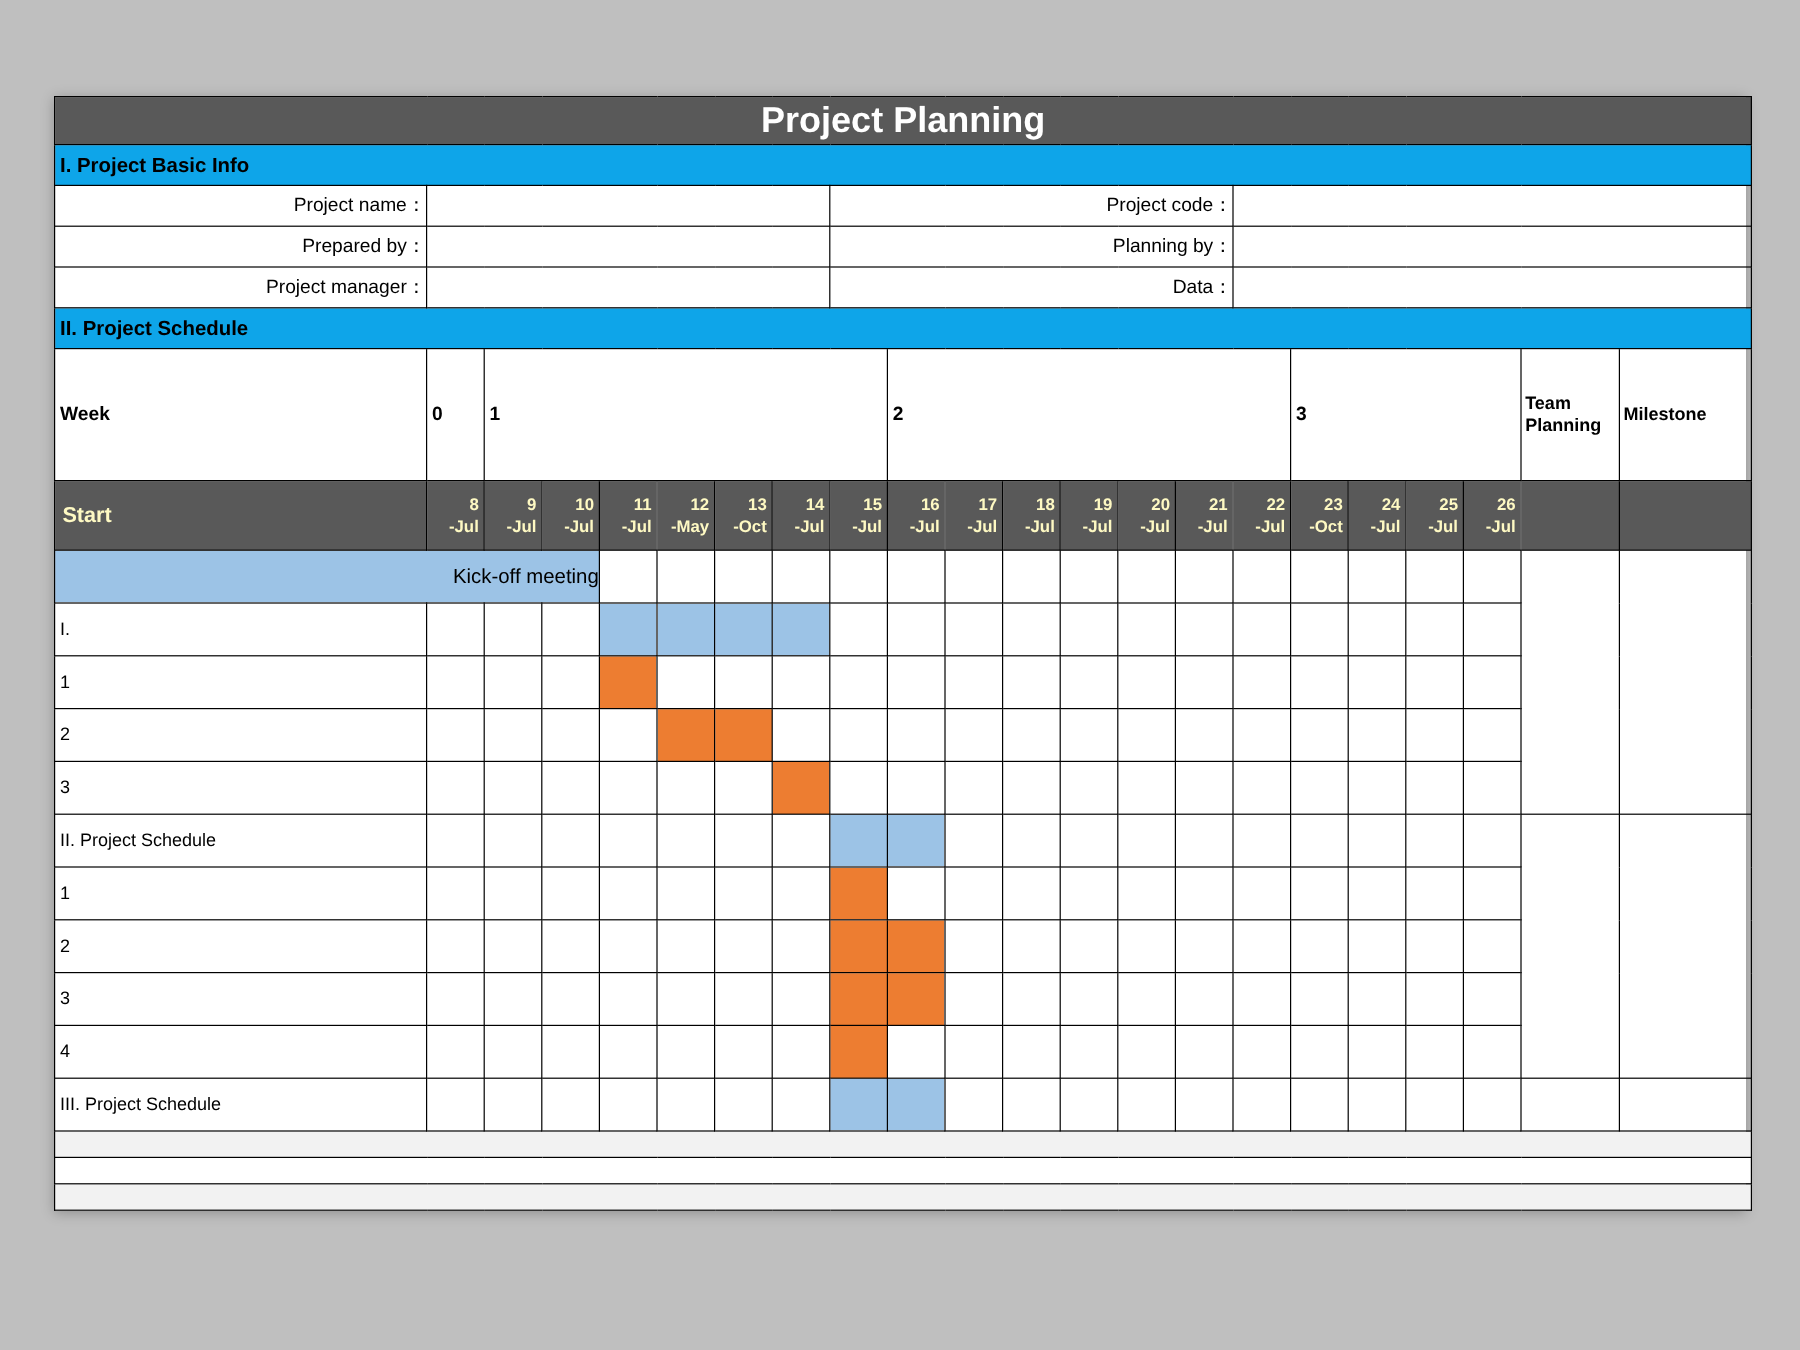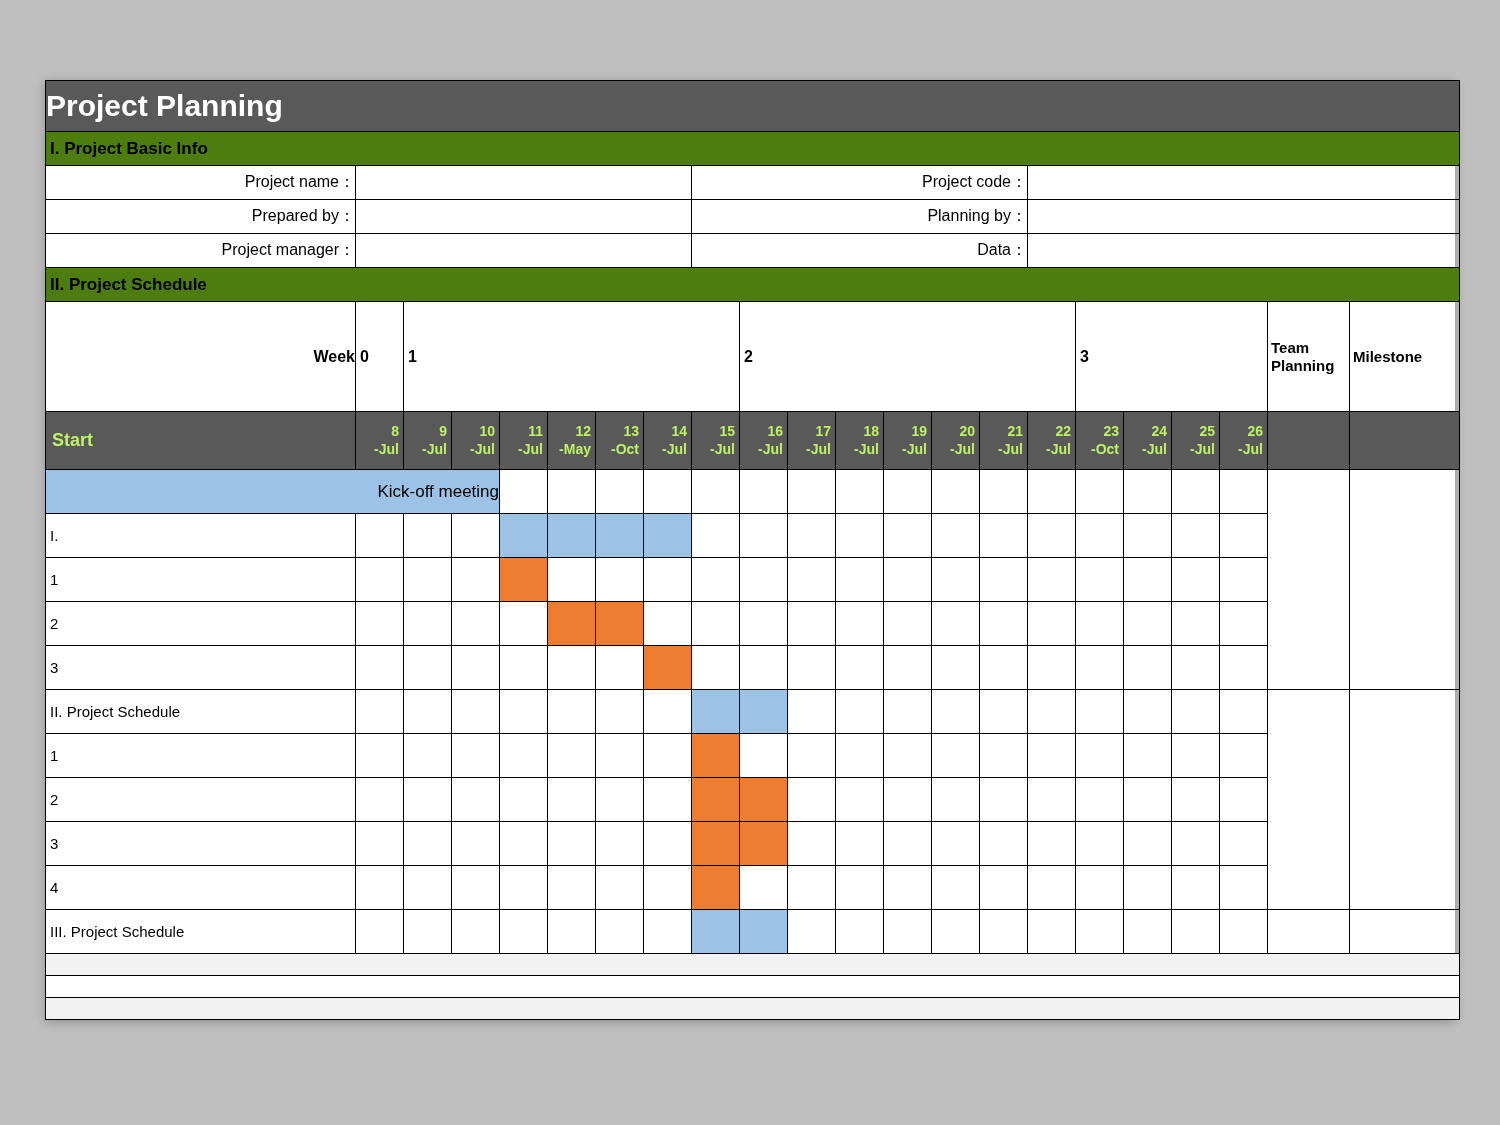--- a/index.html
+++ b/index.html
@@ -29,54 +29,54 @@
     height: 34px;
     font-size: 16px;
     vertical-align: middle;
     overflow: hidden;
   }
   .title-row {
     background: #595959;
     color: #fff;
     font-weight: bold;
     font-size: 30px;
-    text-align: left;
-    height: 51px;
+    text-align: center;
+    height: 40px;
     border: 1px solid #000;
   }
   .section-hdr {
     font-weight: bold;
     padding-left: 4px;
     text-align: left;
     font-size: 17px;
-    background: #4d7c0f;
+    background: #0ea5e9;
     margin-top: 24px;
   }
   .label-cell {
     padding-left: 4px;
     text-align: right;
     font-size: 16px;
   }
   .week-row td, .week-row th {
     height: 110px;
     font-weight: bold;
     vertical-align: middle;
   }
   .week-label {
     padding-left: 4px;
-    text-align: right;
+    text-align: left;
   }
   .week-num {
     padding-left: 4px;
     text-align: left;
     vertical-align: middle;
   }
   .start-row {
     background: #595959;
-    color: #bef264;
+    color: #fef9c3;
     font-weight: bold;
   }
   .start-row td, .start-row th {
     height: 58px;
     border: 1px solid #000;
   }
   .start-label {
     padding-left: 6px;
     text-align: left;
     font-size: 18px;

